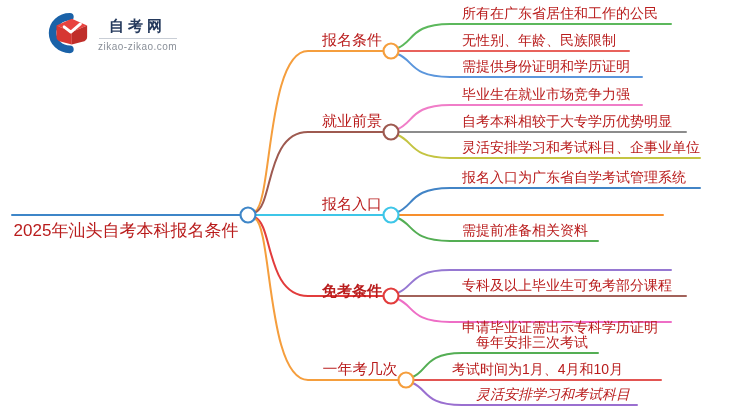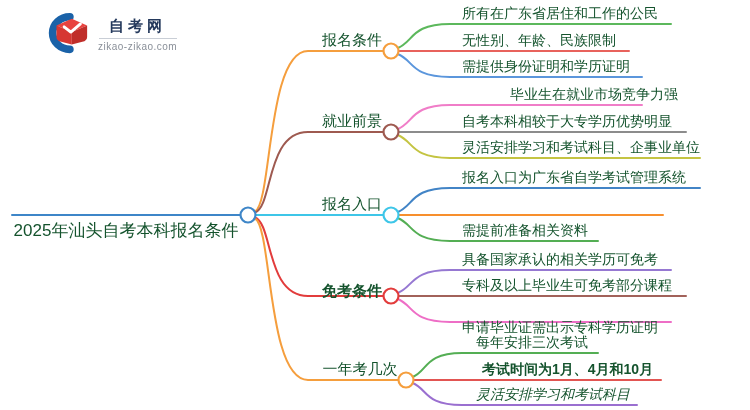--- a/index.html
+++ b/index.html
@@ -5,21 +5,21 @@
   * { margin:0; padding:0; box-sizing:border-box; }
   html,body { background:#ffffff; }
   body { font-family:"Liberation Sans","DejaVu Sans",sans-serif; }
   #canvas {
     position:relative; width:750px; height:410px;
     background:#ffffff; overflow:hidden;
   }
   #connectors { position:absolute; left:0; top:0; }
   #connectors path { fill:none; stroke-width:2; stroke-linecap:round; }
   #connectors circle { fill:#ffffff; stroke-width:2.2; }
-  .txt { position:absolute; color:#14532d; white-space:nowrap; }
+  .txt { position:absolute; color:#b91c1c; white-space:nowrap; }
   .root-label {
     left:10px; top:192px; width:232px; height:21px;
     font-size:17px; line-height:21px; text-align:center; font-weight:500;margin-top:28px;
   }
   .branch-label {
     height:20px; font-size:15px; line-height:20px; text-align:center; font-weight:500;
   }
   .leaf-label { height:19px; font-size:14px; line-height:19px; }
   
   .logo { position:absolute; left:44px; top:11px; display:flex; align-items:center; cursor:pointer;text-align:center; }
@@ -91,28 +91,27 @@
   <div class="txt branch-label" style="left:318px; top:30px;  width:68px;">报名条件</div>
   <div class="txt branch-label" style="left:318px; top:111px; width:68px;">就业前景</div>
   <div class="txt branch-label" style="left:318px; top:194px; width:68px;">报名入口</div>
   <div class="txt branch-label" style="left:318px; top:281px; width:68px;font-weight:bold;">免考条件</div>
   <div class="txt branch-label" style="left:318px; top:359px; width:84px;">一年考几次</div>
 
   <div class="txt leaf-label" style="left:462px; top:4px;">所有在广东省居住和工作的公民</div>
   <div class="txt leaf-label" style="left:462px; top:31px;">无性别、年龄、民族限制</div>
   <div class="txt leaf-label" style="left:462px; top:57px;">需提供身份证明和学历证明</div>
 
-  <div class="txt leaf-label" style="left:462px; top:85px;margin-left:48px;">毕业生在就业市场竞争力强</div>
+  <div class="txt leaf-label" style="left:462px; top:85px;">毕业生在就业市场竞争力强</div>
   <div class="txt leaf-label" style="left:462px; top:112px;">自考本科相较于大专学历优势明显</div>
   <div class="txt leaf-label" style="left:462px; top:138px;">灵活安排学习和考试科目、企事业单位</div>
 
   <div class="txt leaf-label" style="left:462px; top:168px;">报名入口为广东省自学考试管理系统</div>
   <div class="txt leaf-label" style="left:462px; top:221px;">需提前准备相关资料</div>
 
-  <div class="txt leaf-label" style="left:462px; top:250px;">具备国家承认的相关学历可免考</div>
   <div class="txt leaf-label" style="left:462px; top:276px;">专科及以上毕业生可免考部分课程</div>
   <div class="txt leaf-label" style="left:462px; top:302px;margin-top:16px;">申请毕业证需出示专科学历证明</div>
 
   <div class="txt leaf-label" style="left:476px; top:333px;">每年安排三次考试</div>
-  <div class="txt leaf-label" style="left:482px; top:360px;font-weight:bold;">考试时间为1月、4月和10月</div>
+  <div class="txt leaf-label" style="left:452px; top:360px;">考试时间为1月、4月和10月</div>
   <div class="txt leaf-label" style="left:476px; top:385px;font-style:italic;">灵活安排学习和考试科目</div>
 
 </div>
 
 </body></html>

